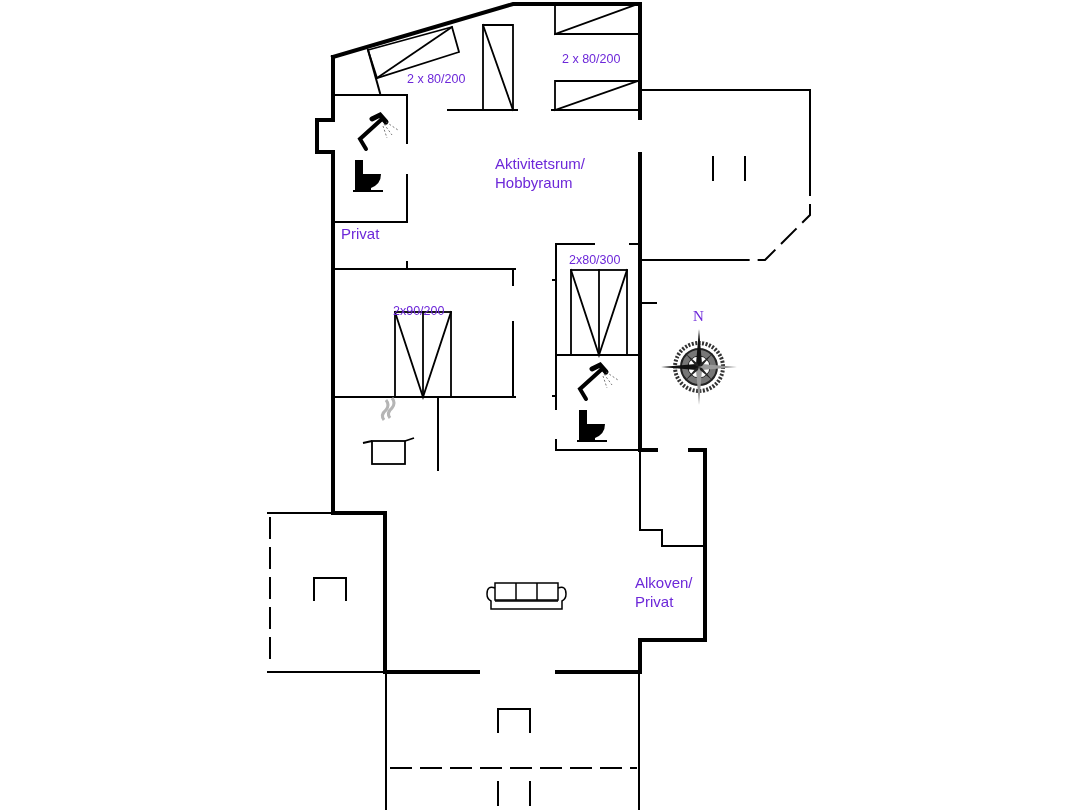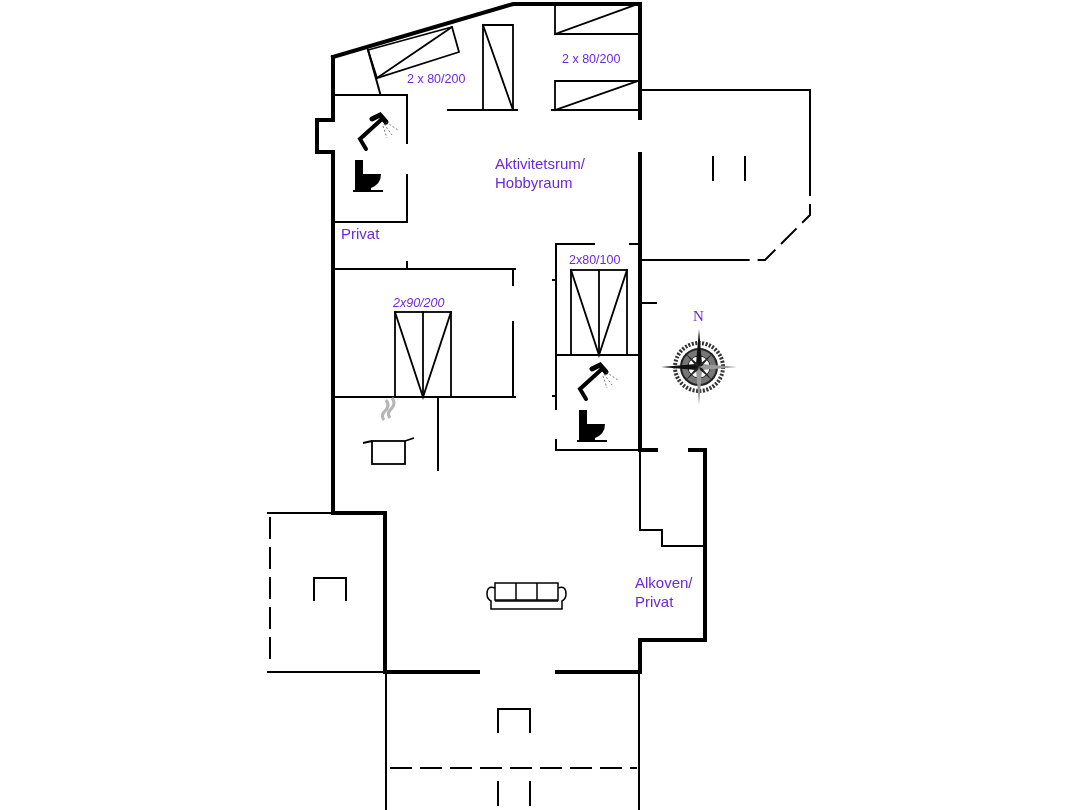--- a/index.html
+++ b/index.html
@@ -165,22 +165,22 @@
     <polygon points="38,0 3,-3 0,0 3,3" fill="#999"></polygon>
     <polygon points="-14,-14 -1,-3 0,0 -3,-1" fill="#222"></polygon>
     <polygon points="14,14 1,3 0,0 3,1" fill="#222"></polygon>
     <polygon points="14,-14 3,-1 0,0 1,-3" fill="#222"></polygon>
     <polygon points="-14,14 -3,1 0,0 -1,3" fill="#222"></polygon>
   </g>
 </svg>
 
 <div class="lbl bed" style="left:407px; top:72px;">2 x 80/200</div>
 <div class="lbl bed" style="left:562px; top:52px;">2 x 80/200</div>
-<div class="lbl bed" style="left:569px; top:253px;">2x80/100</div>
-<div class="lbl bed" style="left:393px; top:296px;font-style:italic;">2x90/200</div>
+<div class="lbl bed" style="left:569px; top:253px;">2x80/300</div>
+<div class="lbl bed" style="left:393px; top:304px;">2x90/200</div>
 
 <div class="lbl room" style="left:495px; top:154px;">
   <div>Aktivitetsrum/</div>
   <div>Hobbyraum</div>
 </div>
 <div class="lbl room" style="left:341px; top:224px;">Privat</div>
 <div class="lbl room" style="left:635px; top:573px;">
   <div>Alkoven/</div>
   <div>Privat</div>
 </div>

